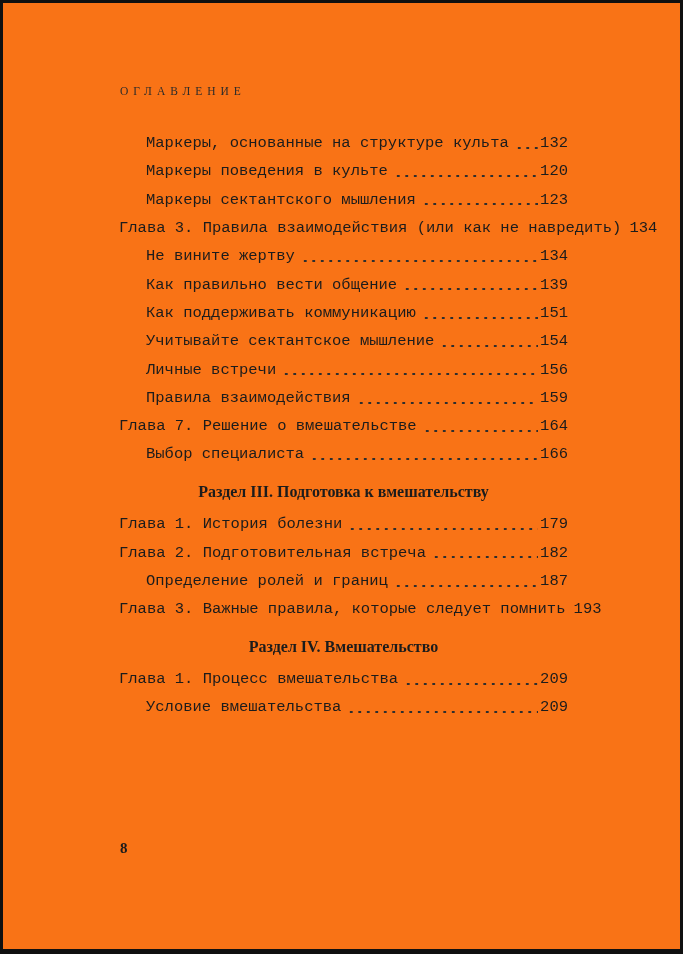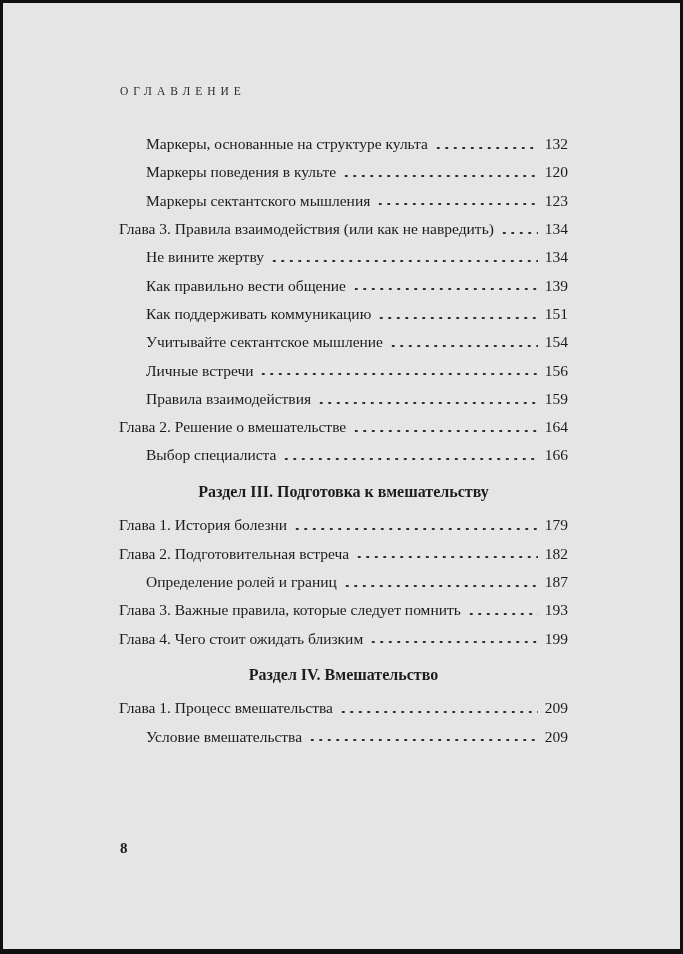--- a/index.html
+++ b/index.html
@@ -6,21 +6,21 @@
 
   html, body {
     background: #ffffff;
     font-family: "Liberation Serif", "DejaVu Serif", serif;
   }
 
   .page {
     position: relative;
     width: 683px;
     height: 954px;
-    background: #e5e5e5;
+    background: #f97316;
     border: 3px solid #101010;
     border-bottom-width: 5px;
     padding-top: 82px;
     overflow: hidden;
     color: #1c1c1c;
   }
 
   .running-head {
     margin-left: 117px;
     font-size: 11.5px;
@@ -34,20 +34,21 @@
     font-size: 15.5px;
     color: #1c1c1c;
   }
 
   .toc-row {
     display: flex;
     align-items: flex-start;
     margin-bottom: 10.5px;
     white-space: nowrap;
     line-height: 1.15;
+    font-family: Liberation Mono, monospace;
   }
 
   .toc-row.indent { padding-left: 27px; }
 
   .toc-row .label { flex: 0 0 auto; }
 
   .leader {
     flex: 1 1 auto;
     min-width: 0;
     height: 4px;
@@ -144,21 +145,21 @@
     <span class="pnum">156</span>
   </div>
 
   <div class="toc-row indent">
     <span class="label">Правила взаимодействия</span>
     <span class="leader"></span>
     <span class="pnum">159</span>
   </div>
 
   <div class="toc-row">
-    <span class="label">Глава 2. Решение о вмешательстве</span>
+    <span class="label">Глава 7. Решение о вмешательстве</span>
     <span class="leader"></span>
     <span class="pnum">164</span>
   </div>
 
   <div class="toc-row indent">
     <span class="label">Выбор специалиста</span>
     <span class="leader"></span>
     <span class="pnum">166</span>
   </div>
 
@@ -183,25 +184,20 @@
     <span class="leader"></span>
     <span class="pnum">187</span>
   </div>
 
   <div class="toc-row">
     <span class="label">Глава 3. Важные правила, которые следует помнить</span>
     <span class="leader"></span>
     <span class="pnum">193</span>
   </div>
 
-  <div class="toc-row">
-    <span class="label">Глава 4. Чего стоит ожидать близким</span>
-    <span class="leader"></span>
-    <span class="pnum">199</span>
-  </div>
 
   <div class="toc-section">Раздел IV. Вмешательство</div>
 
   <div class="toc-row">
     <span class="label">Глава 1. Процесс вмешательства</span>
     <span class="leader"></span>
     <span class="pnum">209</span>
   </div>
 
   <div class="toc-row indent">

